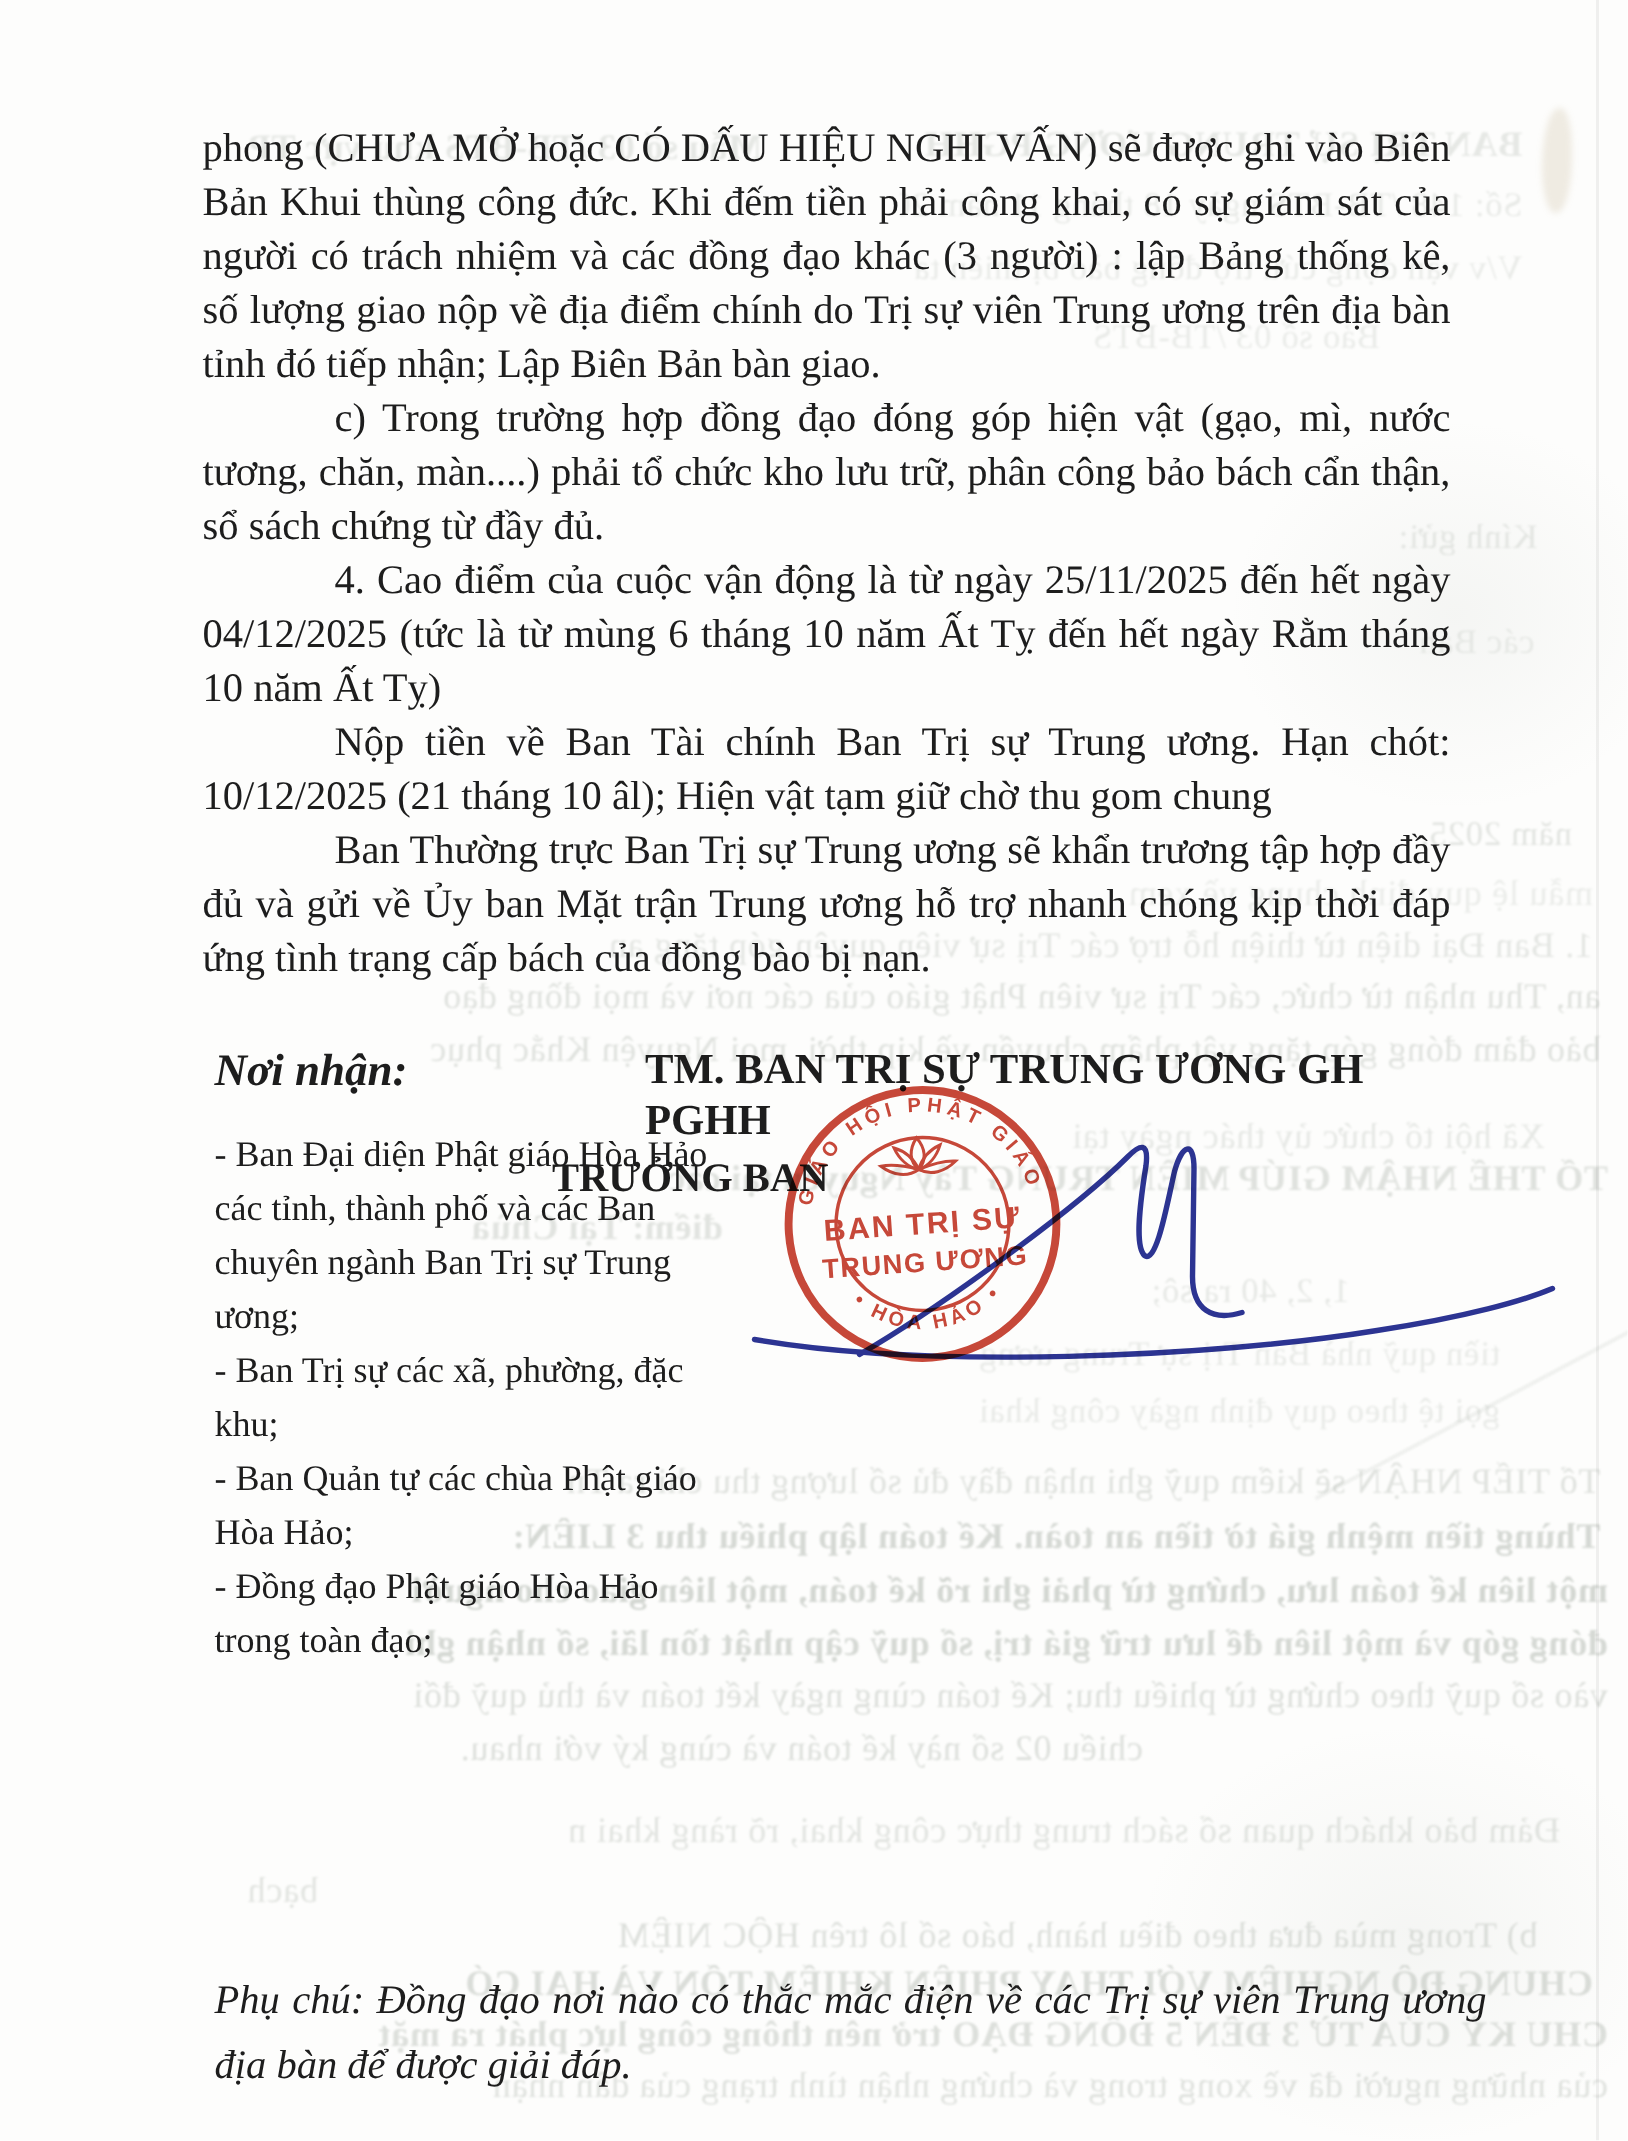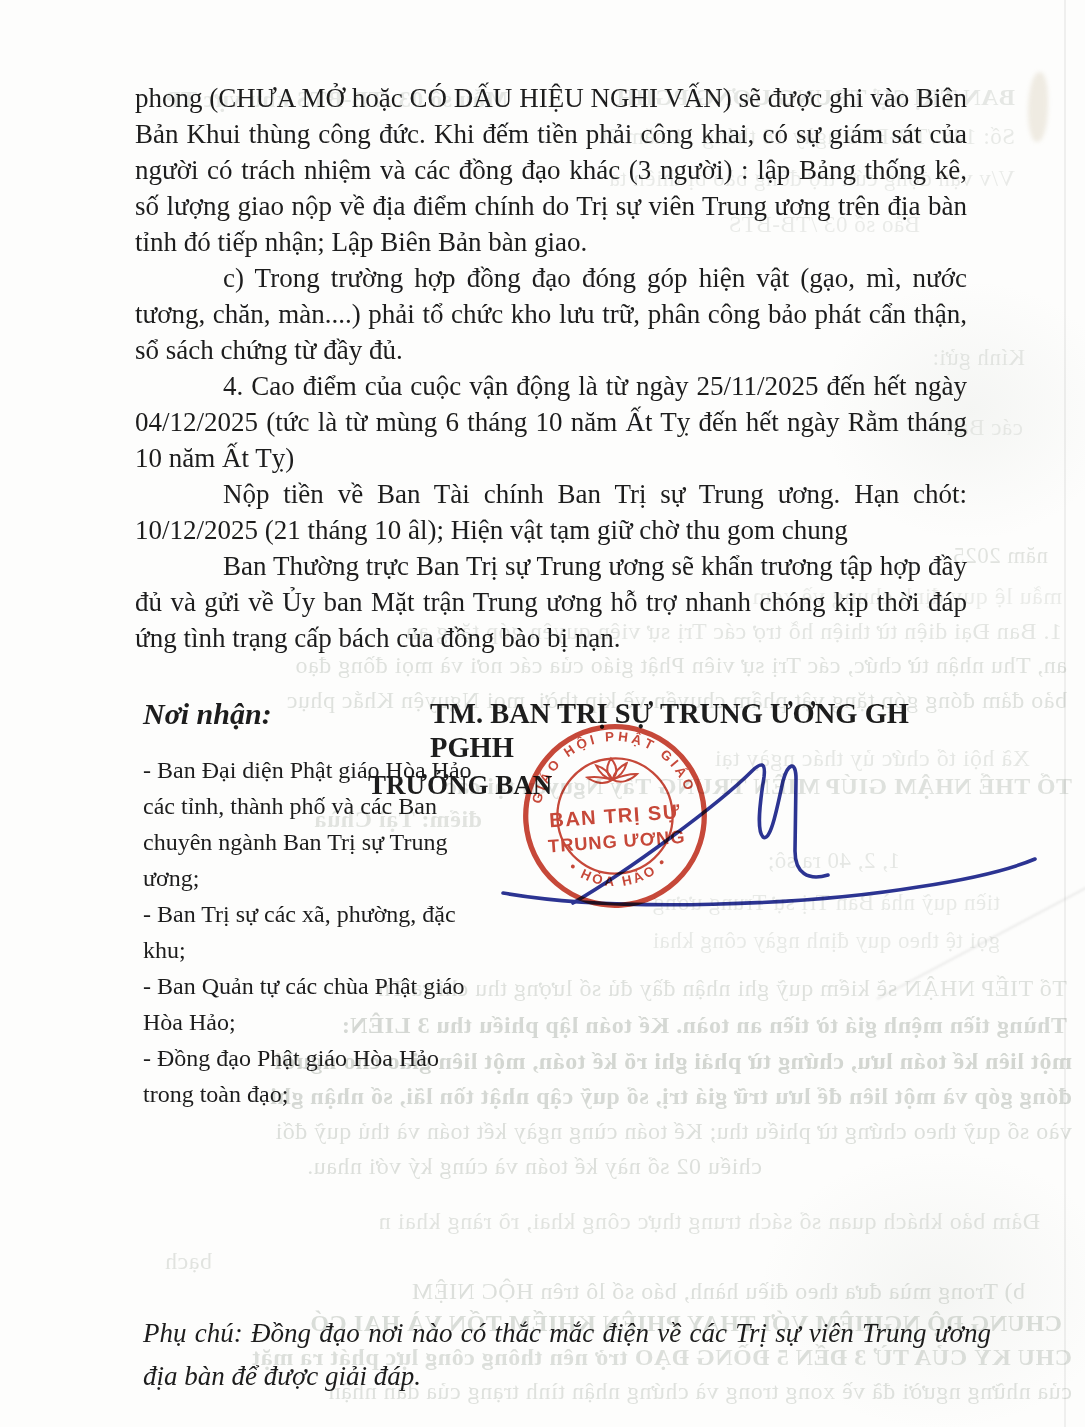--- a/index.html
+++ b/index.html
@@ -105,21 +105,21 @@
     </div>
 
   <div class="shade" style="left:820px;top:280px;width:300px;height:260px;"></div>
   <div class="shade" style="left:760px;top:1150px;width:360px;height:280px;"></div>
   <div class="fold-line"></div>
   <div class="stain"></div>
   <div class="crease"></div>
 
   <div class="body-text">
     <p>phong (CHƯA MỞ hoặc CÓ DẤU HIỆU NGHI VẤN) sẽ được ghi vào Biên Bản Khui thùng công đức. Khi đếm tiền phải công khai, có sự giám sát của người có trách nhiệm và các đồng đạo khác (3 người) : lập Bảng thống kê, số lượng giao nộp về địa điểm chính do Trị sự viên Trung ương trên địa bàn tỉnh đó tiếp nhận; Lập Biên Bản bàn giao.</p>
-    <p class="indent">c) Trong trường hợp đồng đạo đóng góp hiện vật (gạo, mì, nước tương, chăn, màn....) phải tổ chức kho lưu trữ, phân công bảo phát cẩn thận, sổ sách chứng từ đầy đủ.</p>
+    <p class="indent">c) Trong trường hợp đồng đạo đóng góp hiện vật (gạo, mì, nước tương, chăn, màn....) phải tổ chức kho lưu trữ, phân công bảo bách cẩn thận, sổ sách chứng từ đầy đủ.</p>
     <p class="indent">4. Cao điểm của cuộc vận động là từ ngày 25/11/2025 đến hết ngày 04/12/2025 (tức là từ mùng 6 tháng 10 năm Ất Tỵ đến hết ngày Rằm tháng 10 năm Ất Tỵ)</p>
     <p class="indent">Nộp tiền về Ban Tài chính Ban Trị sự Trung ương. Hạn chót: 10/12/2025 (21 tháng 10 âl); Hiện vật tạm giữ chờ thu gom chung</p>
     <p class="indent">Ban Thường trực Ban Trị sự Trung ương sẽ khẩn trương tập hợp đầy đủ và gửi về Ủy ban Mặt trận Trung ương hỗ trợ nhanh chóng kịp thời đáp ứng tình trạng cấp bách của đồng bào bị nạn.</p>
   </div>
 
   <div class="recipients">
     <div class="head">Nơi nhận:</div>
     <div class="item">- Ban Đại diện Phật giáo Hòa Hảo các tỉnh, thành phố và các Ban chuyên ngành Ban Trị sự Trung ương;</div>
     <div class="item">- Ban Trị sự các xã, phường, đặc khu;</div>
     <div class="item">- Ban Quản tự các chùa Phật giáo Hòa Hảo;</div>

